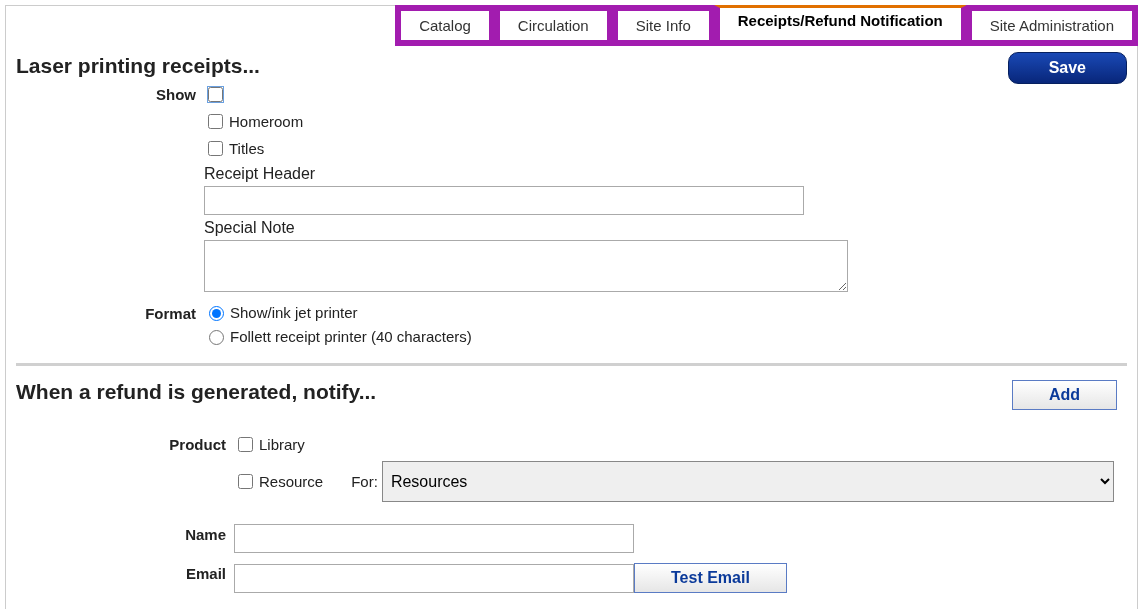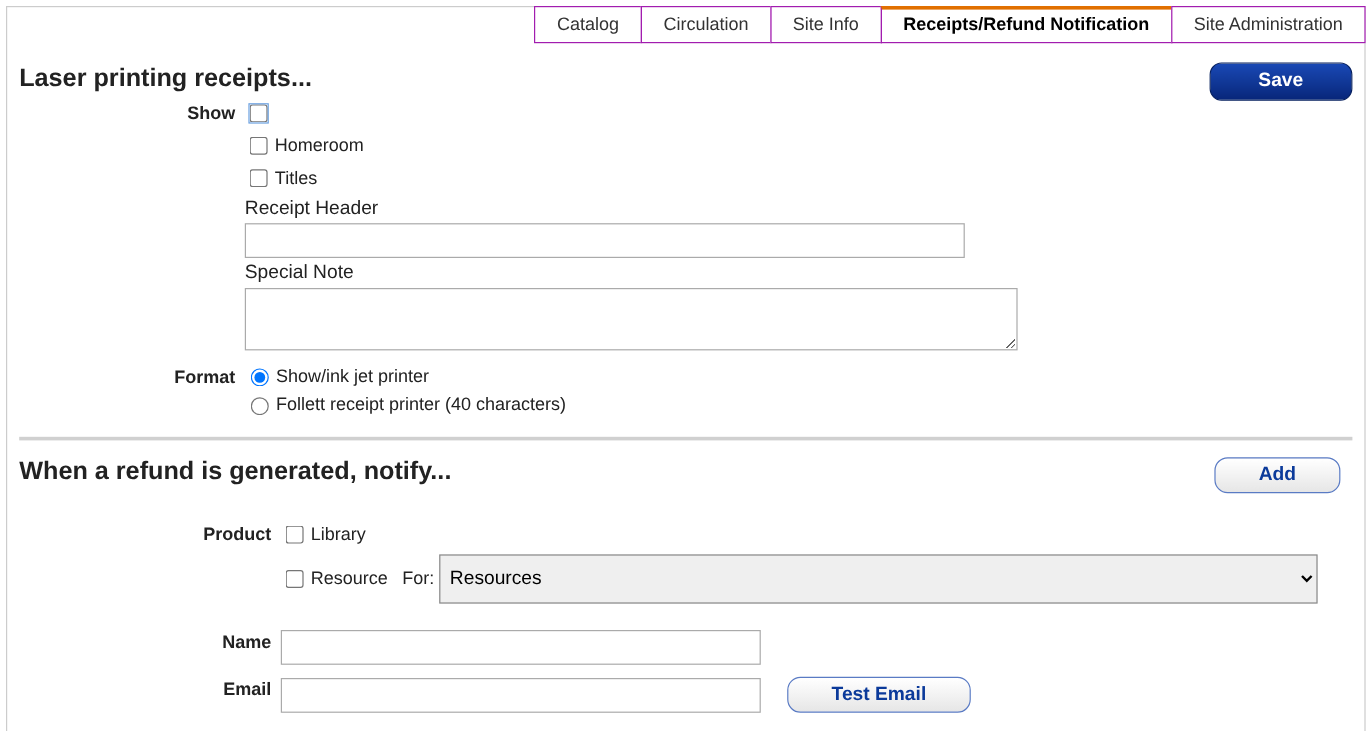--- a/index.html
+++ b/index.html
@@ -17,21 +17,21 @@
     position: relative;
     background: #fff;
   }
   .tabbar {
     display: flex;
     position: absolute;
     top: -1px;
     right: -1px;
   }
   .tab {
-    border: 1px solid #a21caf;
+    border: 6px solid #a21caf;
     padding: 6px 18px;
     font-size: 15px;
     color: #333;
     background: #fff;
     margin-left: -1px;
     cursor: pointer;
   }
   .tab.active {
     border-top: 3px solid #e17000;
     font-weight: bold;
@@ -61,21 +61,21 @@
     top: 46px;
     right: 10px;
     cursor: pointer;
   }
   .btn-add, .btn-test {
     background: #f3f3f3;
     background: linear-gradient(#ffffff, #e6e6e6);
     color: #0b3a9a;
     font-weight: bold;
     border: 1px solid #5a7bc4;
-    border-radius: 11px;
+    border-radius: 0;
     padding: 5px 36px;
     font-size: 16px;
     cursor: pointer;
   }
   .btn-add {
     position: absolute;
     right: 10px;
   }
   .form-row {
     display: flex;
@@ -114,21 +114,21 @@
     font-size: 15px;
     width: 600px;
   }
   .txt-sm { width: 400px; }
   textarea.txt { height: 52px; width: 644px; resize: both; }
   .divider {
     border-top: 3px solid #d0d0d0;
     margin: 12px 0 14px 0;
   }
   .inline-for {
-    margin-left: 12px;
+    margin-left: 28px;
     margin-right: 4px;
   }
   .sel {
     border: 1px solid #888;
     padding: 2px 4px;
     font-size: 16px;
     width: 732px;
     height: 41px;
     vertical-align: middle;
   }
@@ -220,20 +220,20 @@
 
     <div class="form-row" style="margin-top:16px;">
       <div class="form-label" style="width:218px;min-width:218px;">Name</div>
       <div class="form-body">
         <input type="text" class="txt txt-sm" value="" style="">
       </div>
     </div>
 
     <div class="form-row" style="margin-top:10px; ">
       <div class="form-label" style="width:218px;min-width:218px;">Email</div>
-      <div class="form-body" style="display:flex;align-items:center;gap:22px;">
+      <div class="form-body" style="display:flex;align-items:center;">
         <input type="text" class="txt txt-sm" value="" style="">
         <button class="btn-test">Test Email</button>
       </div>
     </div>
 
   </div>
 </div>
 
 </body></html>

